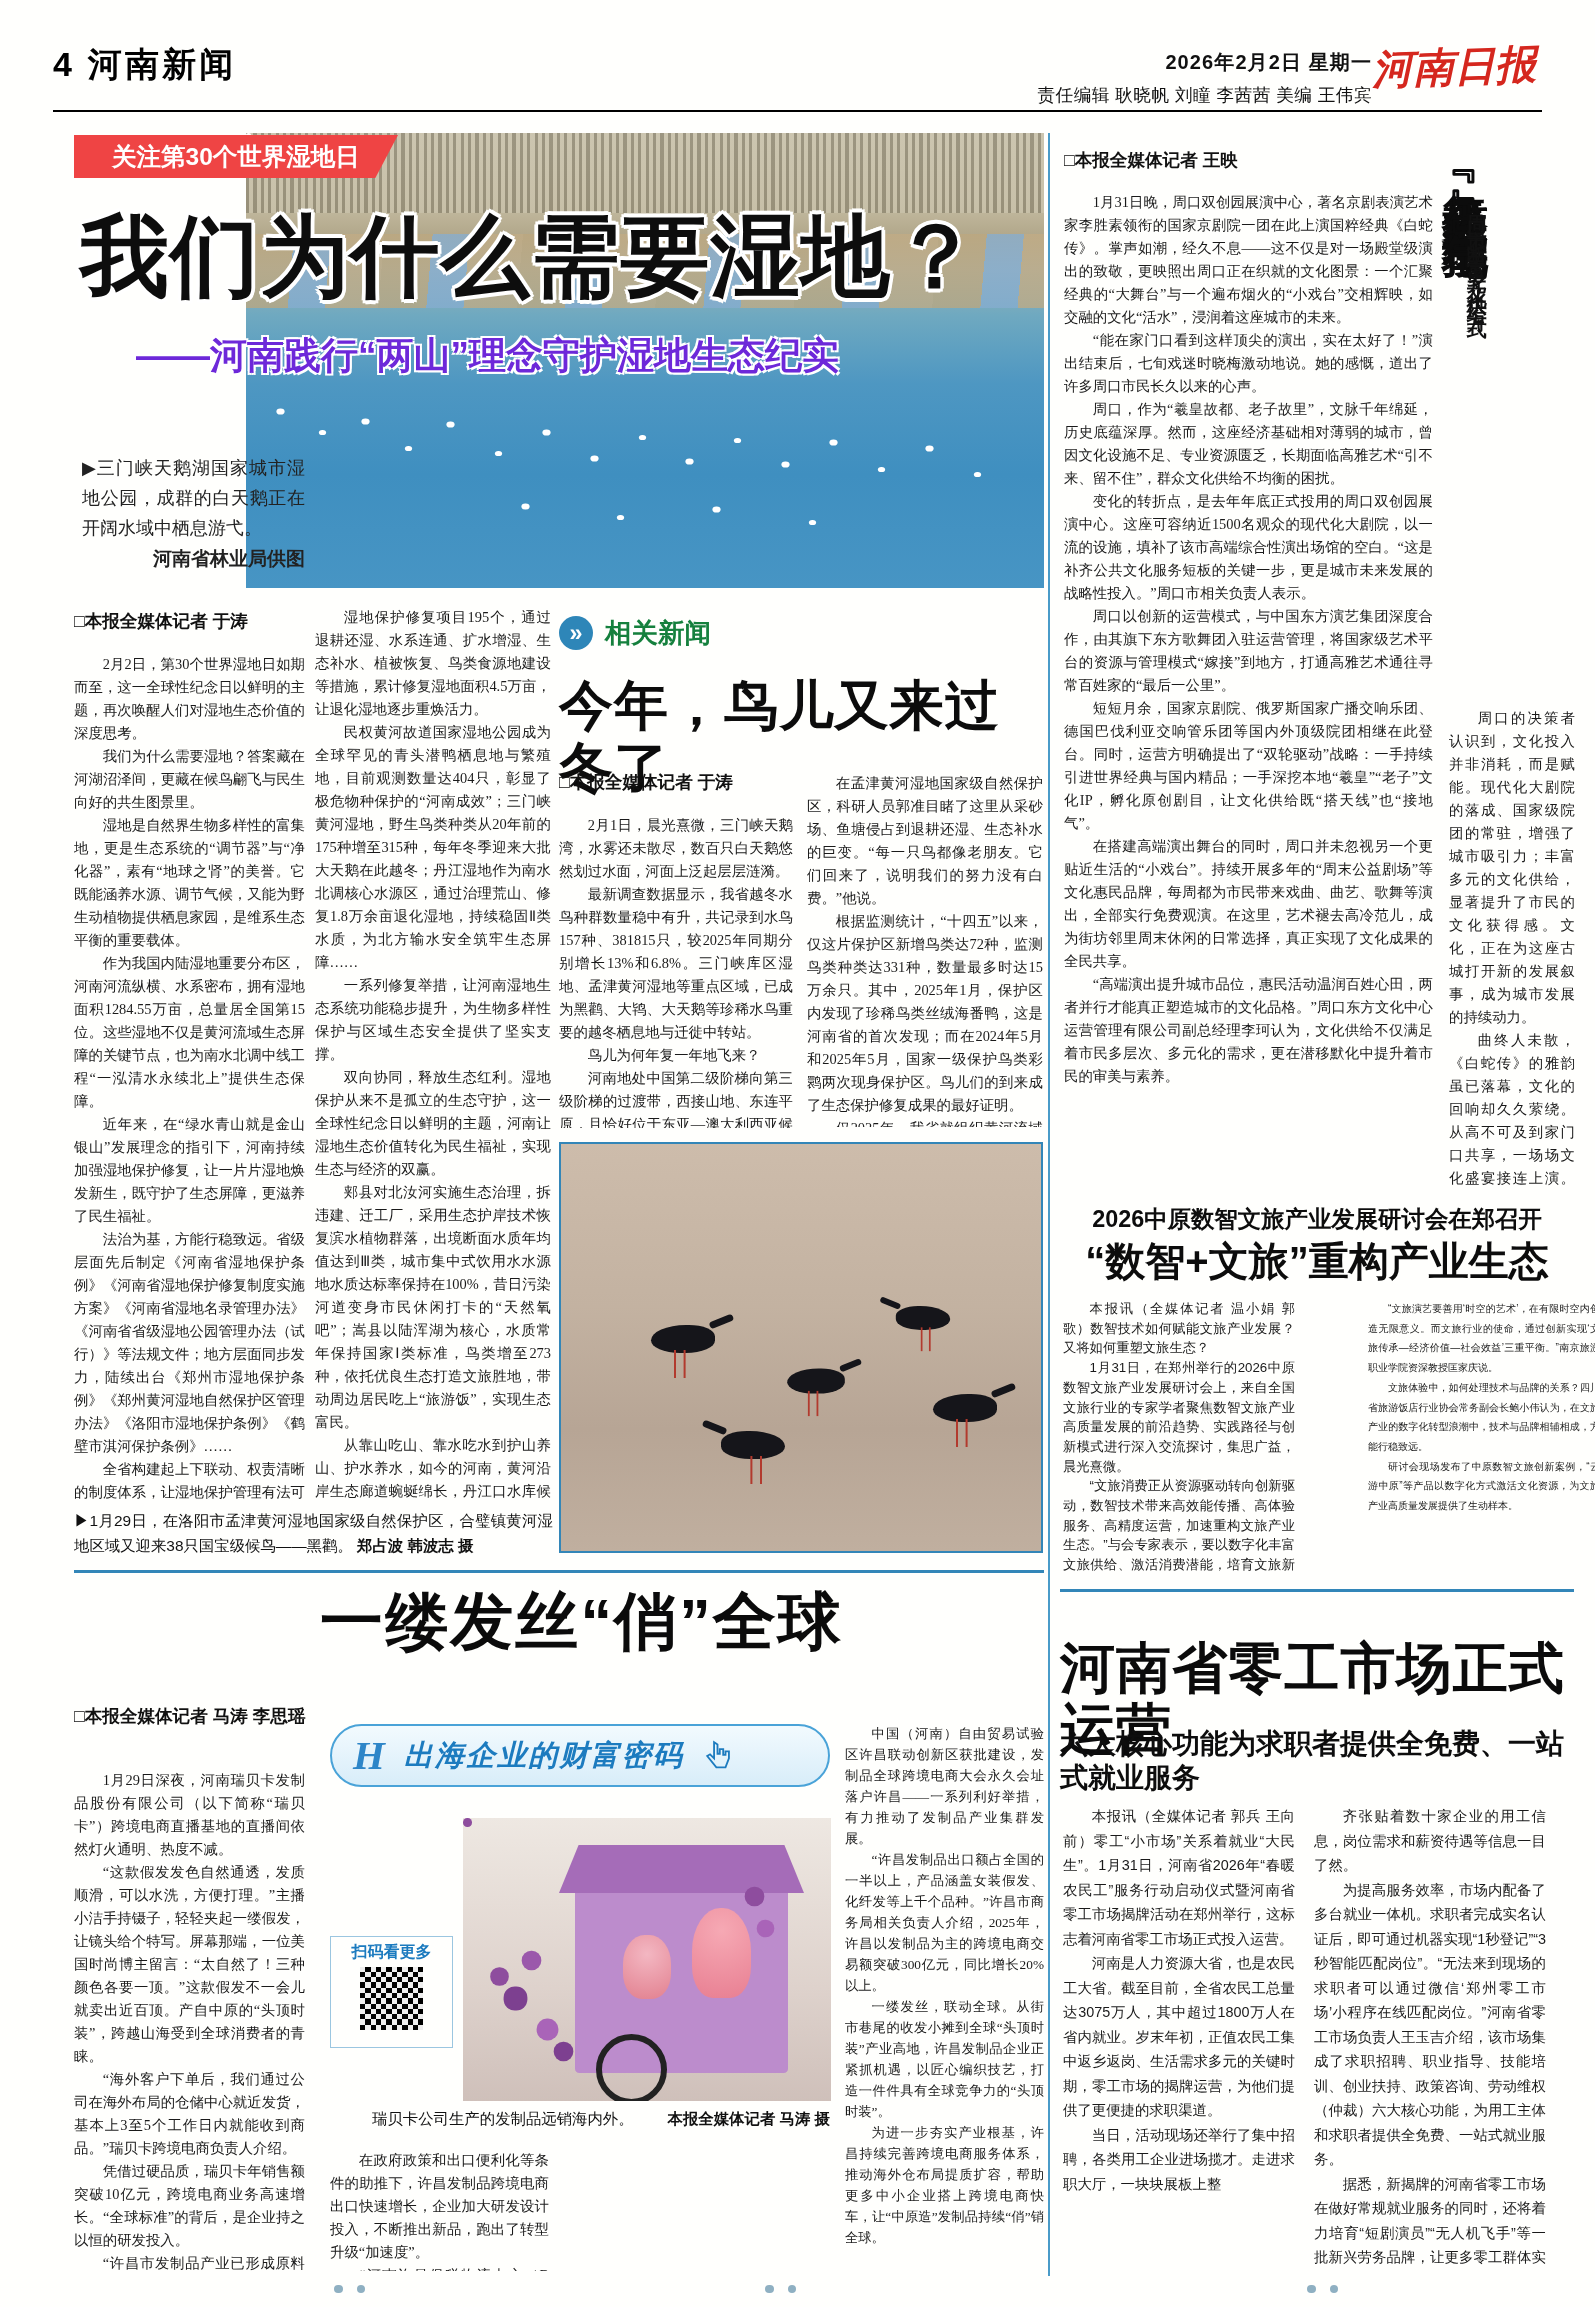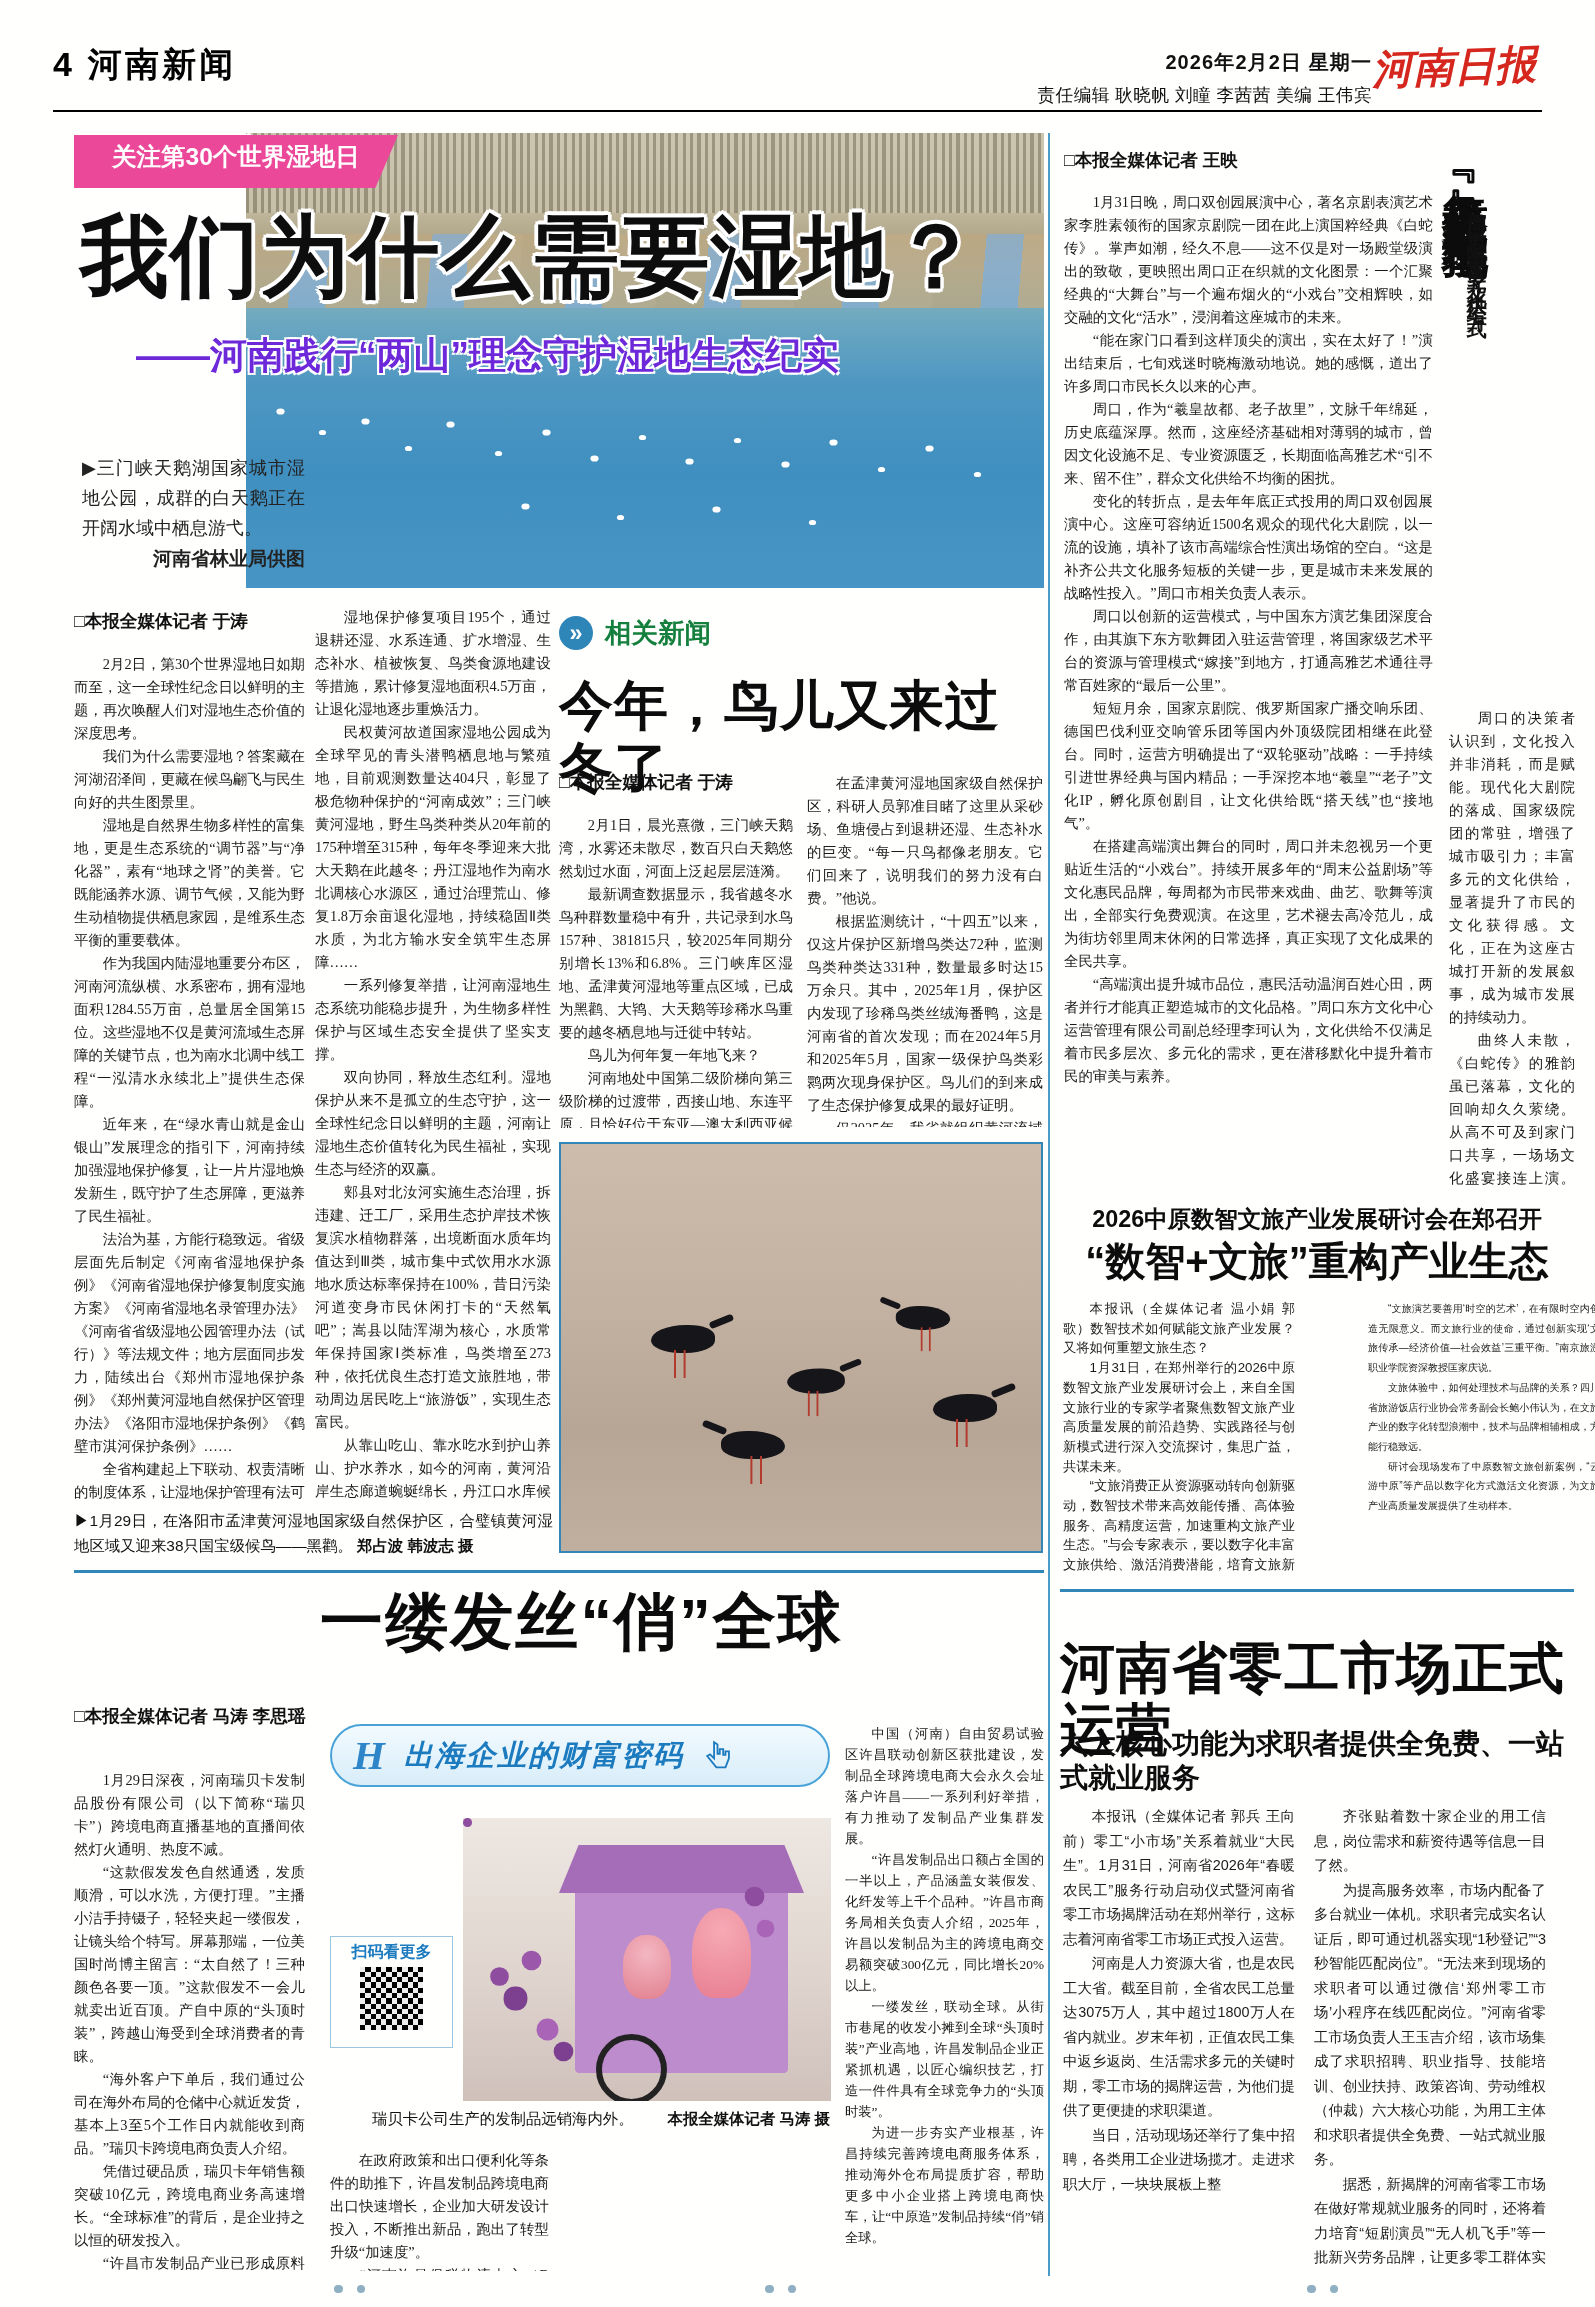--- a/index.html
+++ b/index.html
@@ -16,21 +16,21 @@
   .vrule{left:1048px;top:133px;width:2.1px;height:2143px;background:#4a9bc8;}
   .hrule-left{left:74px;top:1570px;width:970px;height:2.7px;background:#3386b8;}
   .hrule-right{left:1060px;top:1589px;width:514px;height:2.7px;background:#3386b8;}
   
   .byline{font:bold 17.6px/1.2 "Liberation Sans",sans-serif;color:#111;}
   .bodycol{font:14.4px/23px "Liberation Serif",serif;text-align:justify;overflow:hidden;}
   .bodycol p{margin:0;text-indent:2em;}
   .sanscol{font:14.4px/21px "Liberation Sans",sans-serif;text-align:justify;overflow:hidden;}
   .sanscol p{margin:0;text-indent:2em;}
   
-  .wet-label{left:74px;top:135px;width:324px;height:53px;background:#ec4899;color:#fff;
+  .wet-label{left:74px;top:135px;width:324px;height:43px;background:#ef4444;color:#fff;
     font:bold 24.5px/43px "Liberation Sans",sans-serif;text-align:center;
     clip-path:polygon(0 0,100% 0,93% 100%,0 100%);}
   .hero{left:246px;top:133px;width:798px;height:455px;overflow:hidden;
     background:linear-gradient(180deg,#d8d3c4 0%,#c8bfa6 14%,#b3a98c 22%,#9fb3b4 30%,#6fa9c0 40%,#4e97c2 55%,#3f8fc0 75%,#4795c4 100%);}
   .hero-trees{position:absolute;left:0;top:0;width:100%;height:80px;
     background:repeating-linear-gradient(90deg,#8d8670 0 3.2px,#c9c2ab 3.2px 7.4px);opacity:.8;}
   .hero-marsh{position:absolute;left:0;top:101px;width:100%;height:74px;
     background:repeating-linear-gradient(95deg,#bda77e 0 48px,#86add0 48px 85px,#c2ab83 85px 138px);opacity:.75;}
   .swan{position:absolute;width:4.8px;height:3.2px;border-radius:50%;background:#fff;
     box-shadow:32px 277px 0 1.6px #fff,74px 298px 0 1.1px #fff,117px 287px 0 1.6px #fff,160px 314px 0 1.1px #fff,
@@ -192,21 +192,21 @@
     </div>
   <div class="abs bodycol" style="left:1449px;top:707px;width:126px;height:484px;">
       <p>周口的决策者认识到，文化投入并非消耗，而是赋能。现代化大剧院的落成、国家级院团的常驻，增强了城市吸引力；丰富多元的文化供给，显著提升了市民的文化获得感。文化，正在为这座古城打开新的发展叙事，成为城市发展的持续动力。</p>
       <p>曲终人未散，《白蛇传》的雅韵虽已落幕，文化的回响却久久萦绕。从高不可及到家门口共享，一场场文化盛宴接连上演。文化带来的，是周口持续改善的文化生态，和它触发的越来越多的期待。</p>
     </div>
 
   <div class="abs sz-kicker">2026中原数智文旅产业发展研讨会在郑召开</div>
   <div class="abs sz-headline">“数智+文旅”重构产业生态</div>
   <div class="abs sanscol" style="left:1063px;top:1299px;width:232px;height:277px;font-size:13.3px;line-height:19.7px;">
       <p>本报讯（全媒体记者 温小娟 郭歌）数智技术如何赋能文旅产业发展？又将如何重塑文旅生态？</p>
-      <p>1月31日，在郑州举行的2026中原数智文旅产业发展研讨会上，来自全国文旅行业的专家学者聚焦数智文旅产业高质量发展的前沿趋势、实践路径与创新模式进行深入交流探讨，集思广益，共谋未来。</p>
+      <p>1月31日，在郑州举行的2026中原数智文旅产业发展研讨会上，来自全国文旅行业的专家学者聚焦数智文旅产业高质量发展的前沿趋势、实践路径与创新模式进行深入交流探讨，集思广益，晨光熹微。</p>
       <p>“文旅消费正从资源驱动转向创新驱动，数智技术带来高效能传播、高体验服务、高精度运营，加速重构文旅产业生态。”与会专家表示，要以数字化丰富文旅供给、激活消费潜能，培育文旅新质生产力。</p>
     </div>
   <div class="abs sanscol" style="left:1368px;top:1299px;width:232px;height:277px;font-size:10px;line-height:19.7px;">
       <p>“文旅演艺要善用‘时空的艺术’，在有限时空内创造无限意义。而文旅行业的使命，通过创新实现‘文旅传承—经济价值—社会效益’三重平衡。”南京旅游职业学院资深教授匡家庆说。</p>
       <p>文旅体验中，如何处理技术与品牌的关系？四川省旅游饭店行业协会常务副会长鲍小伟认为，在文旅产业的数字化转型浪潮中，技术与品牌相辅相成，方能行稳致远。</p>
       <p>研讨会现场发布了中原数智文旅创新案例，“云游中原”等产品以数字化方式激活文化资源，为文旅产业高质量发展提供了生动样本。</p>
     </div>
 
   <div class="abs hair-headline">一缕发丝“俏”全球</div>
   <div class="abs byline" style="left:74px;top:1706px;">□本报全媒体记者 马涛 李思瑶</div>

